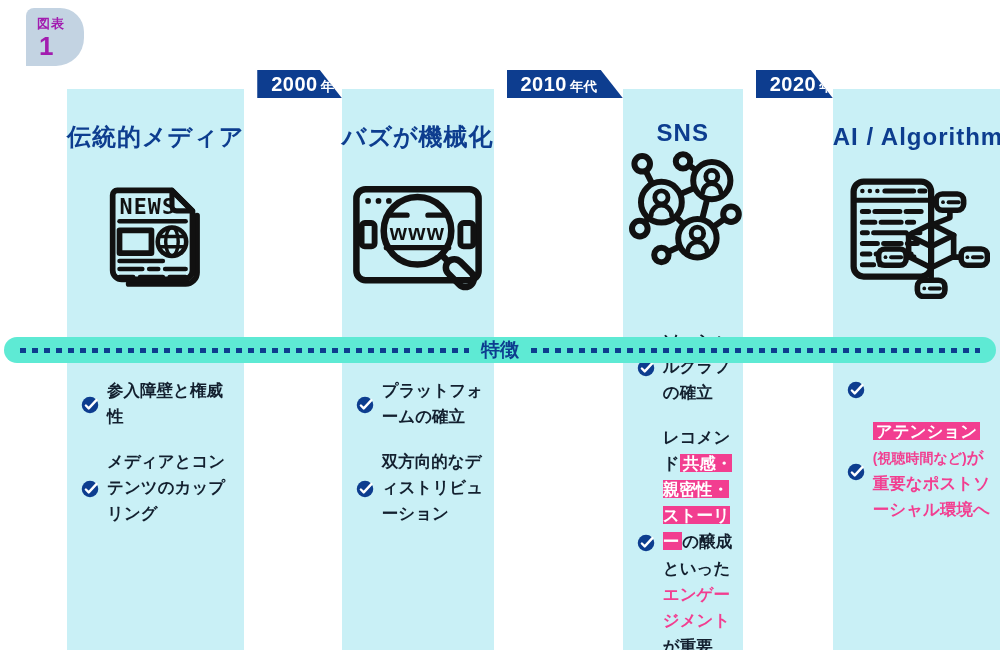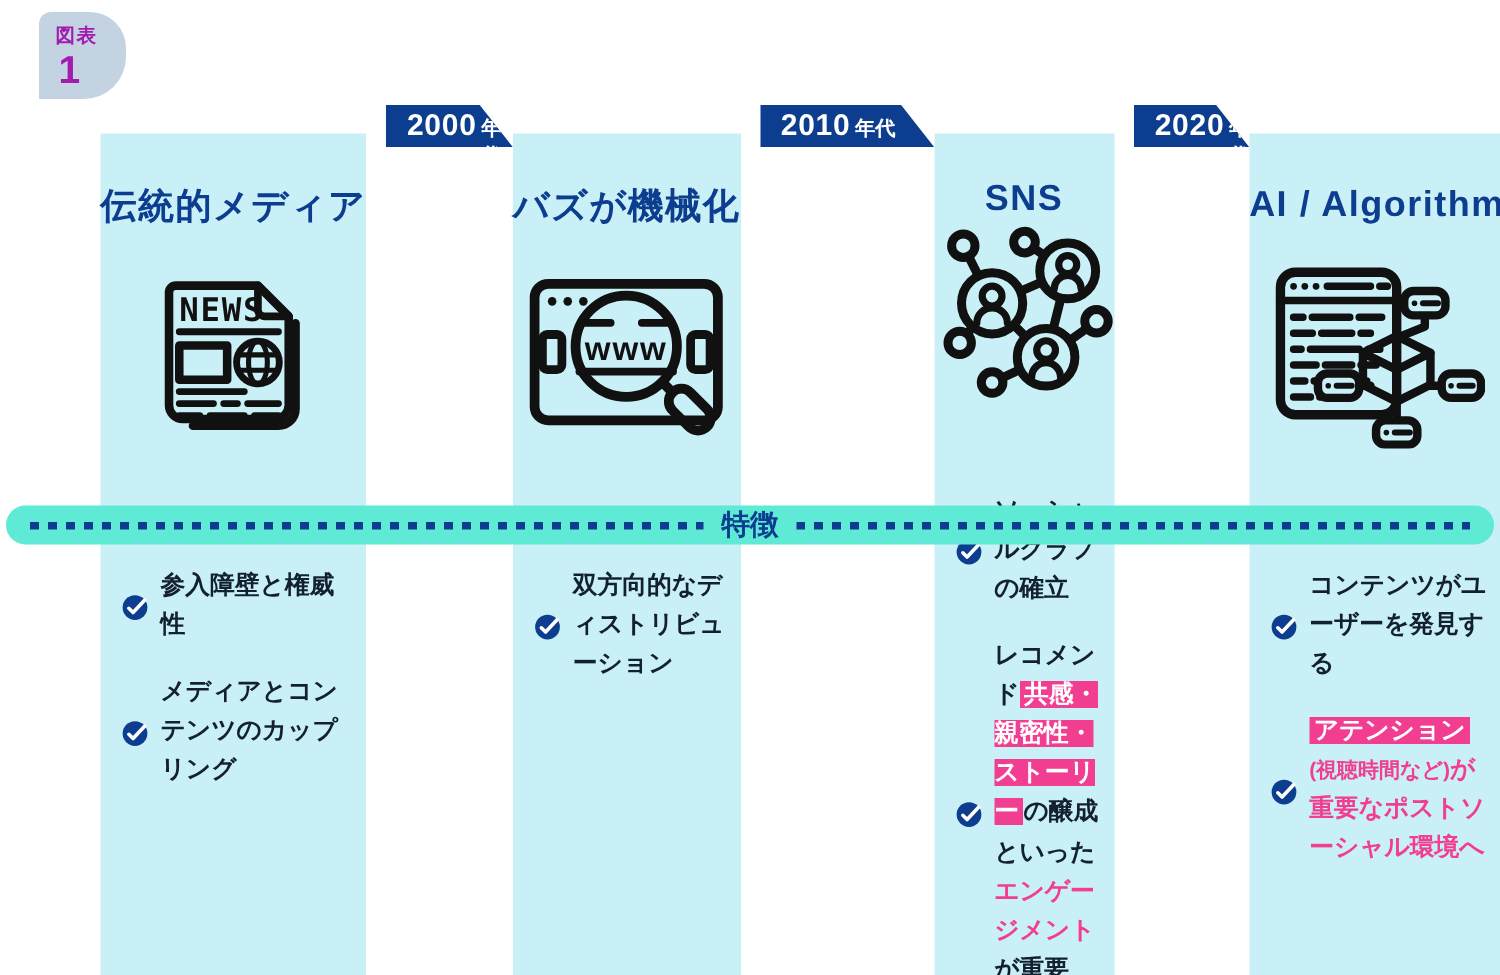--- a/index.html
+++ b/index.html
@@ -139,20 +139,27 @@
   <path d="M31 59 H79" stroke-width="4"></path>
   <text x="55" y="53" text-anchor="middle" font-size="17" font-weight="bold" letter-spacing="1" fill="#111111" stroke="none">www</text>
   <path d="M73.5 64.5 L78 69" stroke-width="5"></path>
   <g transform="translate(78 69) rotate(-45)">
                   <rect x="-6.5" y="1" width="13" height="25" rx="6.5" stroke-width="5"></rect>
                 </g>
 </svg>
             </span>
           </div>
       <div class="features">
+            <div class="feature">
+              <svg class="check" viewBox="0 0 24 24">
+  <circle cx="12" cy="12" r="11" fill="#0d3d8f"></circle>
+  <path d="M6.5 12.7 L10.3 16.5 L20.5 5.5" stroke="#ffffff" stroke-width="3.2" fill="none" stroke-linecap="round" stroke-linejoin="round"></path>
+</svg>
+              <div class="feature-text"><span>プラットフォームの確立</span></div>
+            </div>
             <div class="feature">
               <svg class="check" viewBox="0 0 24 24">
   <circle cx="12" cy="12" r="11" fill="#0d3d8f"></circle>
   <path d="M6.5 12.7 L10.3 16.5 L20.5 5.5" stroke="#ffffff" stroke-width="3.2" fill="none" stroke-linecap="round" stroke-linejoin="round"></path>
 </svg>
               <div class="feature-text"><span>双方向的なディストリビューション</span></div>
             </div>
           </div>
     </div>
   </div>
@@ -254,21 +261,20 @@
   </g>
 </svg>
             </span>
           </div>
       <div class="features">
             <div class="feature">
               <svg class="check" viewBox="0 0 24 24">
   <circle cx="12" cy="12" r="11" fill="#0d3d8f"></circle>
   <path d="M6.5 12.7 L10.3 16.5 L20.5 5.5" stroke="#ffffff" stroke-width="3.2" fill="none" stroke-linecap="round" stroke-linejoin="round"></path>
 </svg>
-              <div class="feature-text"><span>コンテンツがユーザーを発見する</span></div>
             </div>
             <div class="feature">
               <svg class="check" viewBox="0 0 24 24">
   <circle cx="12" cy="12" r="11" fill="#0d3d8f"></circle>
   <path d="M6.5 12.7 L10.3 16.5 L20.5 5.5" stroke="#ffffff" stroke-width="3.2" fill="none" stroke-linecap="round" stroke-linejoin="round"></path>
 </svg>
               <div class="feature-text"><span class="seg-highlight">アテンション</span><span class="seg-pink-small">(視聴時間など)</span><span class="seg-pink">が重要なポストソーシャル環境へ</span></div>
             </div>
           </div>
     </div>

